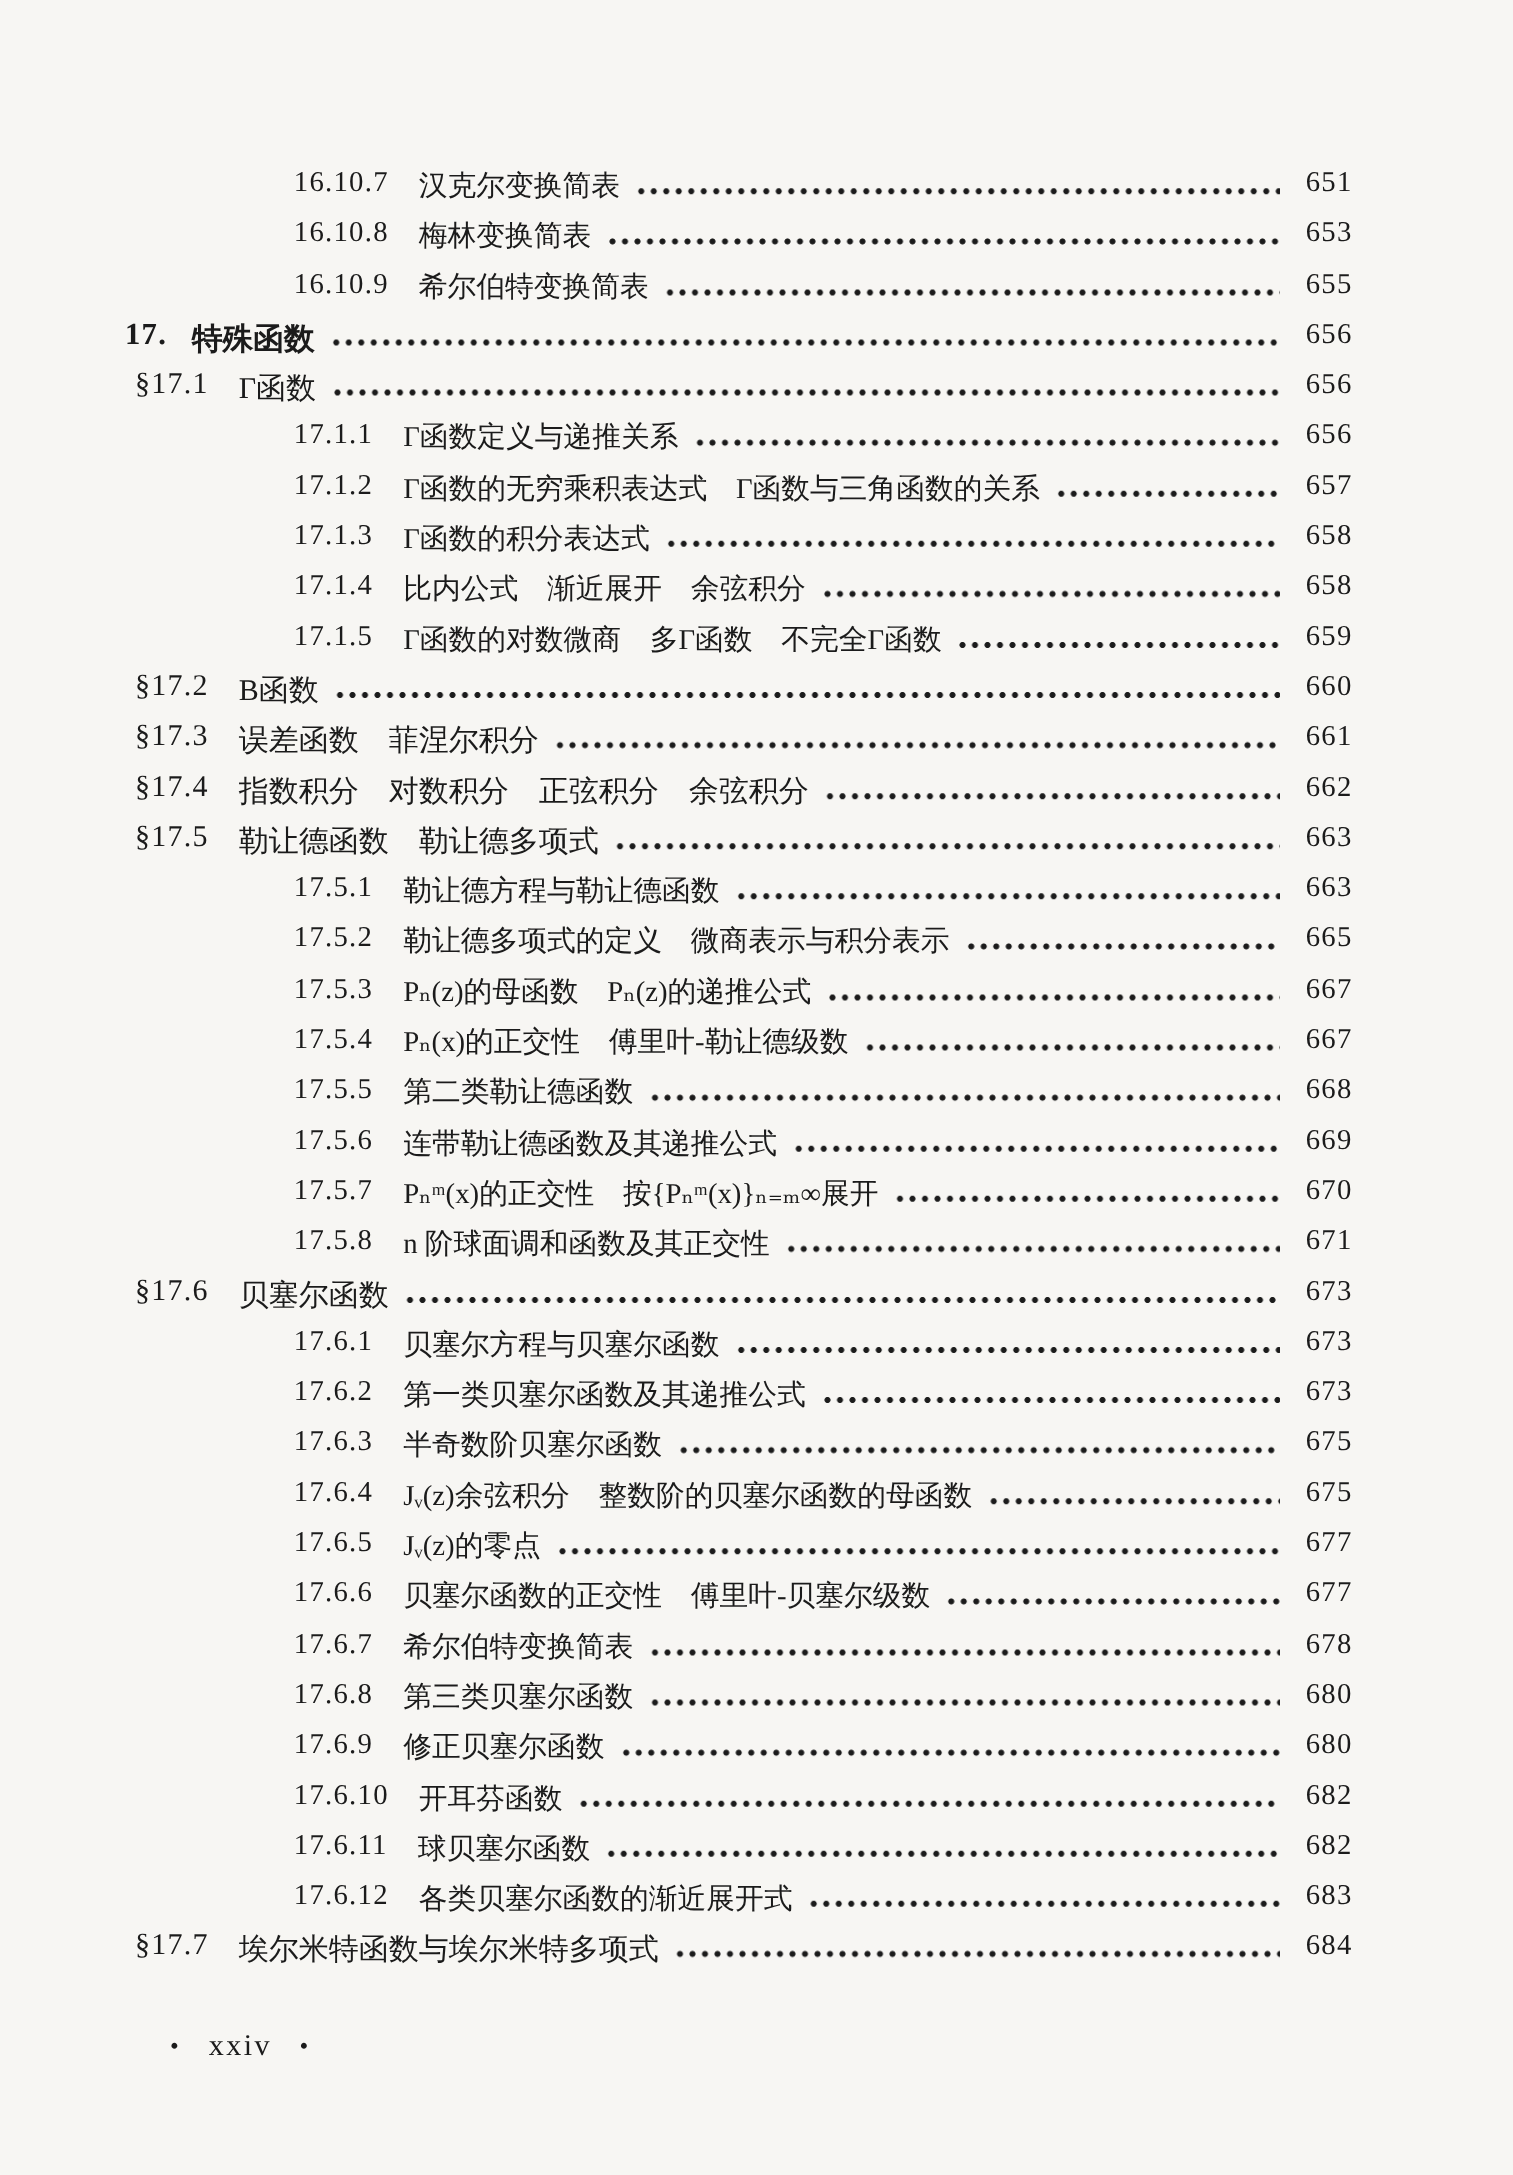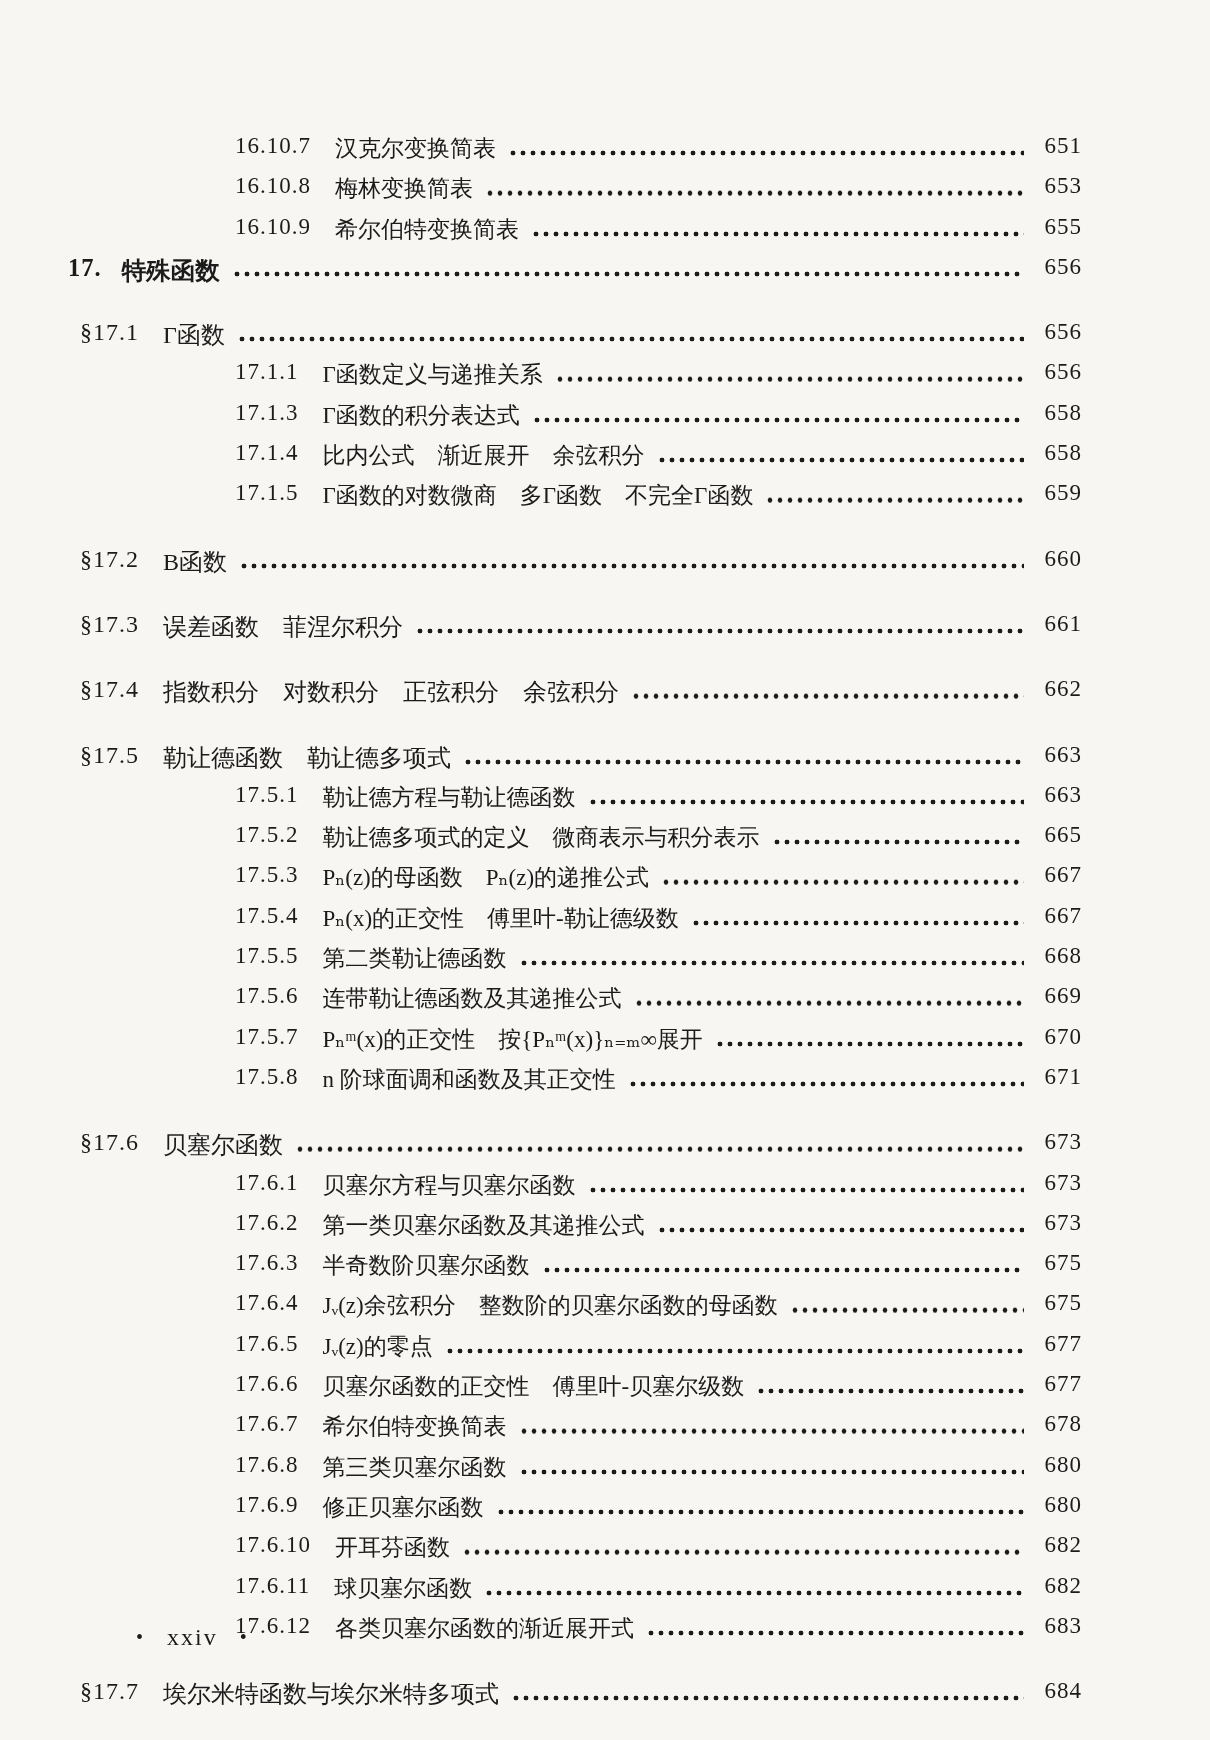--- a/index.html
+++ b/index.html
@@ -23,24 +23,24 @@
   .row .title{flex:0 0 auto;}
   .row .leader{
     flex:1 1 auto;min-width:0;height:40.3px;
     margin:0 12px 0 12px;
     background-image:radial-gradient(circle,#1b1b1b 2.1px,rgba(0,0,0,0) 2.7px);
     background-size:10px 40.3px;
     background-position:0 50%;
     background-repeat:repeat-x;
   }
   .row .pageno{flex:0 0 auto;min-width:46px;text-align:right;letter-spacing:1px;}
-  .lvl-chapter{padding-left:68px;}
+  .lvl-chapter{padding-left:100px;}
   .lvl-chapter .num,.lvl-chapter .title{font-weight:700;font-size:24.5px;}
   .lvl-chapter .num{margin-right:20px;}
-  .lvl-section{padding-left:80px;margin-top:25px;}
+  .lvl-section{padding-left:108px;}
   .lvl-section .num,.lvl-section .title{font-size:24px;}
   .lvl-sub{padding-left:235px;}
   #footer{
     position:absolute;left:136px;top:1624px;
     display:flex;align-items:center;gap:22px;
     font-size:24px;letter-spacing:2px;
   }
   #footer .dot{font-size:20px;}
 </style>
 </head>
@@ -75,20 +75,26 @@
     <span class="num">§17.1</span>
     <span class="title">Γ函数</span>
     <span class="leader"></span>
     <span class="pageno">656</span>
   </div>
     <div class="row lvl-sub">
     <span class="num">17.1.1</span>
     <span class="title">Γ函数定义与递推关系</span>
     <span class="leader"></span>
     <span class="pageno">656</span>
+  </div>
+    <div class="row lvl-sub">
+    <span class="num">17.1.2</span>
+    <span class="title">Γ函数的无穷乘积表达式　Γ函数与三角函数的关系</span>
+    <span class="leader"></span>
+    <span class="pageno">657</span>
   </div>
     <div class="row lvl-sub">
     <span class="num">17.1.3</span>
     <span class="title">Γ函数的积分表达式</span>
     <span class="leader"></span>
     <span class="pageno">658</span>
   </div>
     <div class="row lvl-sub">
     <span class="num">17.1.4</span>
     <span class="title">比内公式　渐近展开　余弦积分</span>

